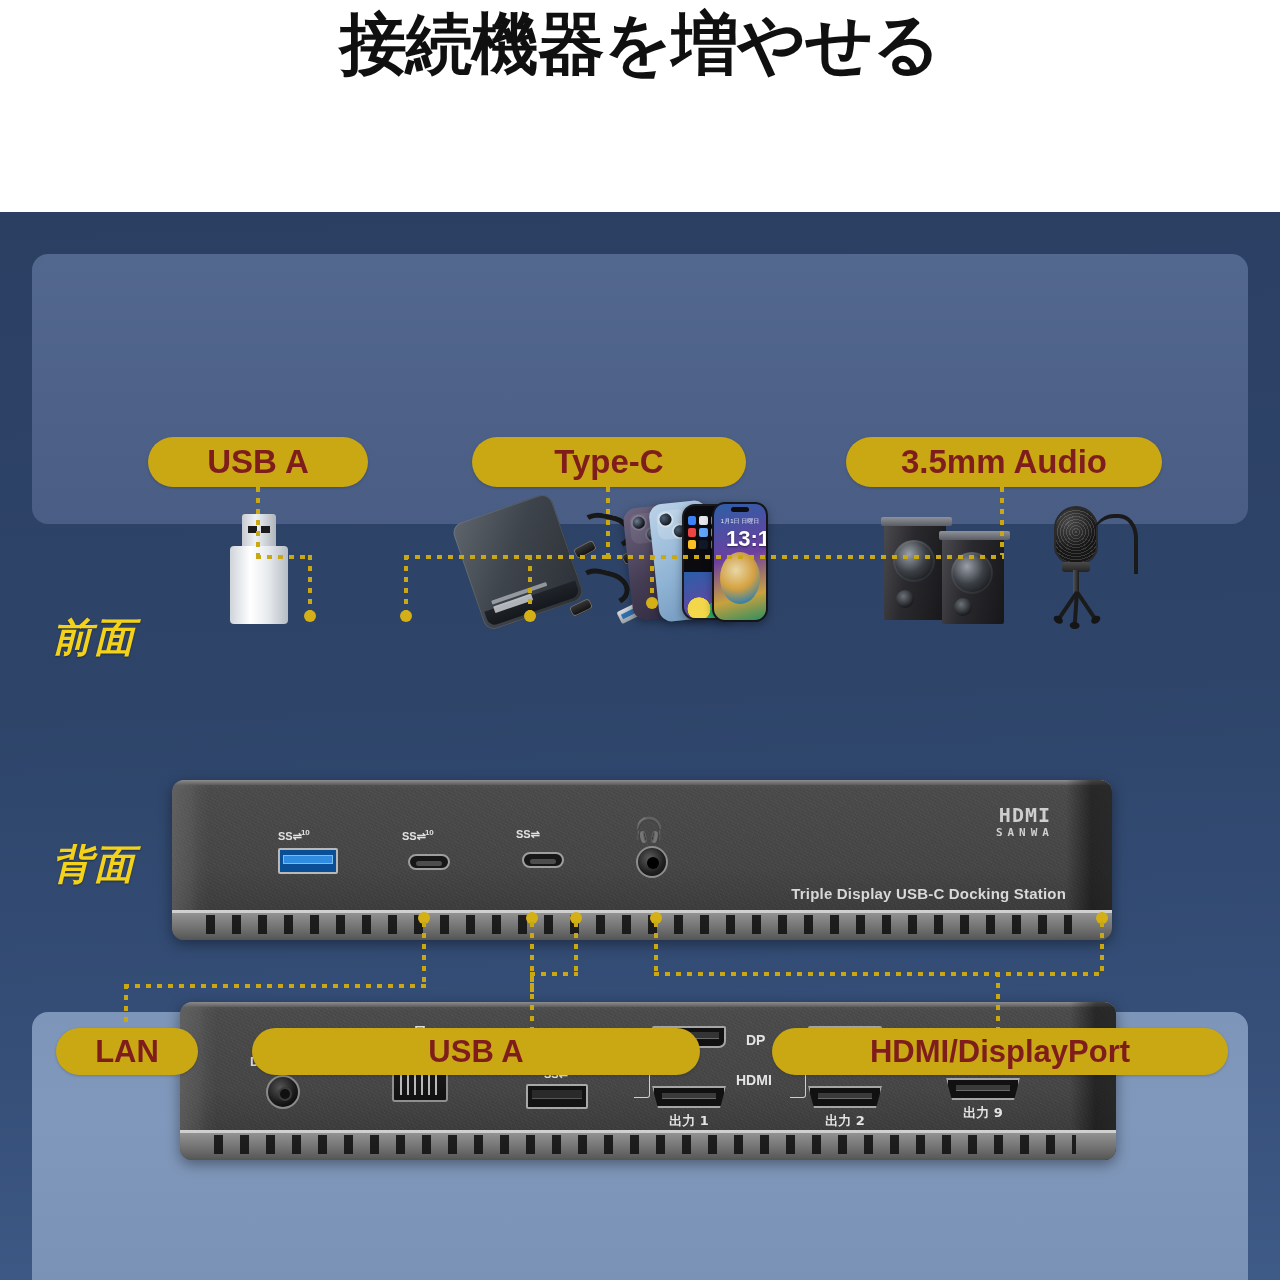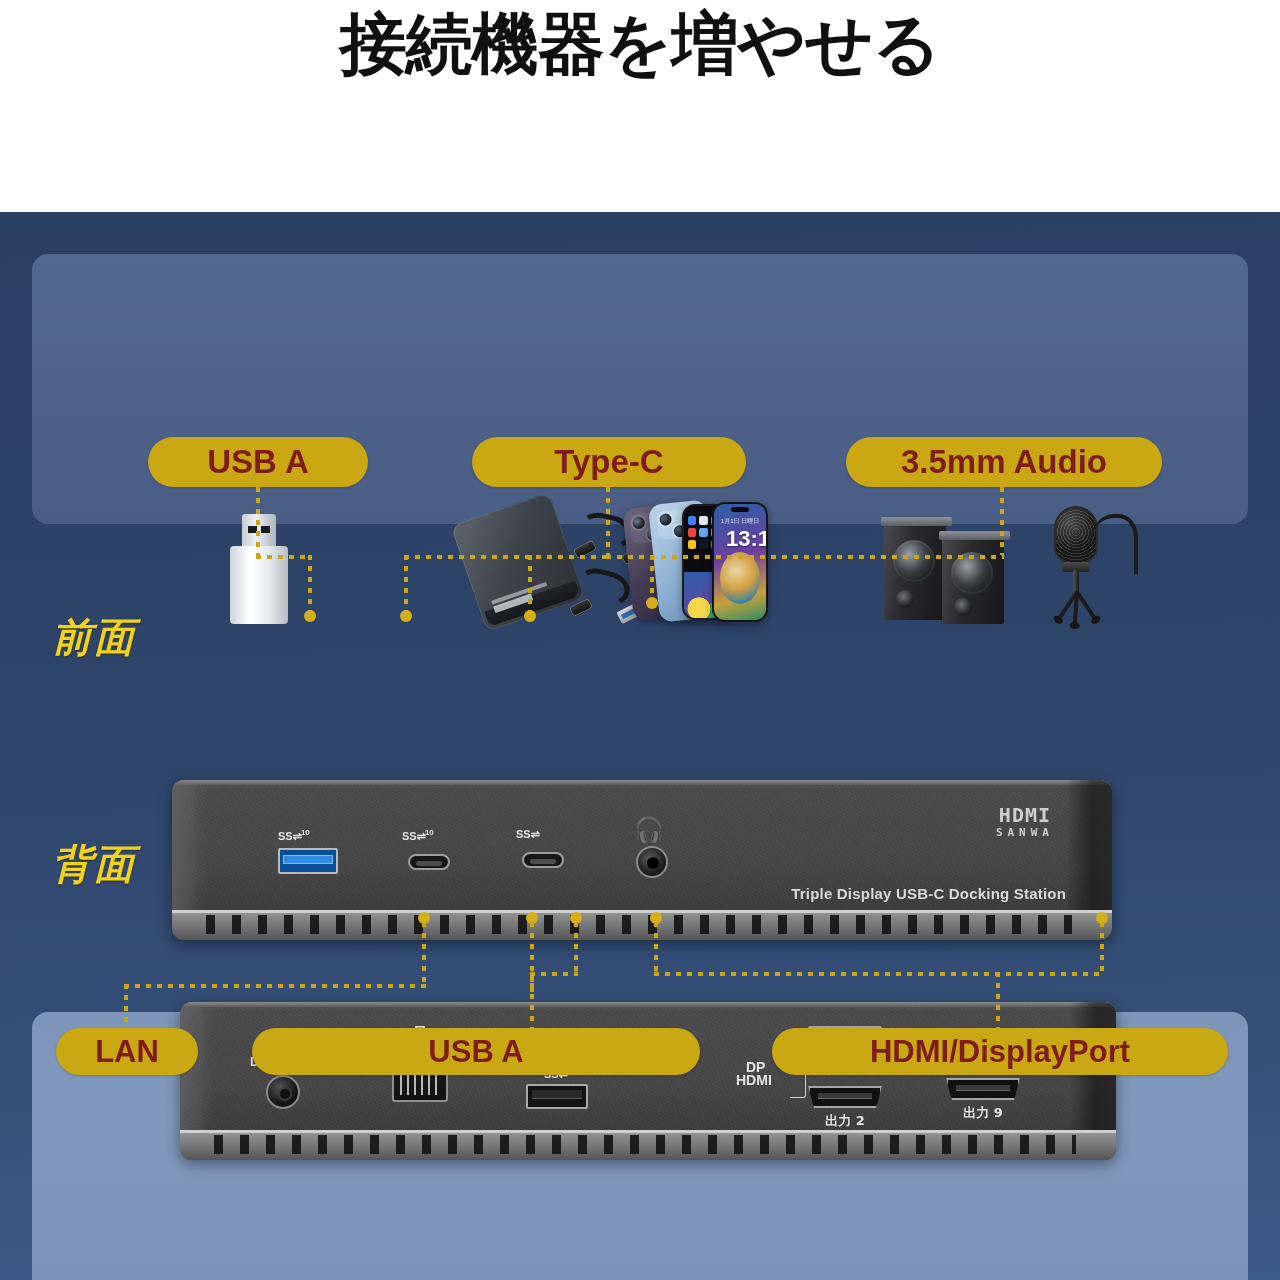--- a/index.html
+++ b/index.html
@@ -684,21 +684,27 @@
       </div>
       <div class="usba-blk" style="margin-top:3px;"></div>
     </div>
     <div class="port-group" style="left:346px;top:66px;">
       <div class="ss-mark" style="margin-left:18px;">
         SS<span style="letter-spacing:-1px">⇌</span>
       </div>
       <div class="usba-blk" style="margin-top:3px;"></div>
     </div>
 
-    <div class="port-cap-en" style="position:absolute;left:566px;top:30px;margin-top:27px;">DP</div>
+    <div class="port-group" style="left:472px;top:24px;">
+      <div class="dp"></div>
+      <div class="hdmi" style="margin-top:38px;"></div>
+      <div class="port-cap" style="text-align:center;margin-top:4px;">出力 1</div>
+      <div class="bracket" style="left:-18px;top:8px;height:64px;border-radius:0 3px 3px 0;"></div>
+    </div>
+    <div class="port-cap-en" style="position:absolute;left:566px;top:30px;">DP</div>
     <div class="port-cap-en" style="position:absolute;left:556px;top:70px;">HDMI</div>
 
     <div class="port-group" style="left:628px;top:24px;">
       <div class="dp"></div>
       <div class="hdmi" style="margin-top:38px;"></div>
       <div class="port-cap" style="text-align:center;margin-top:4px;">出力 2</div>
       <div class="bracket" style="left:-18px;top:8px;height:64px;border-radius:0 3px 3px 0;"></div>
     </div>
 
     <div class="port-group" style="left:766px;top:56px;">

